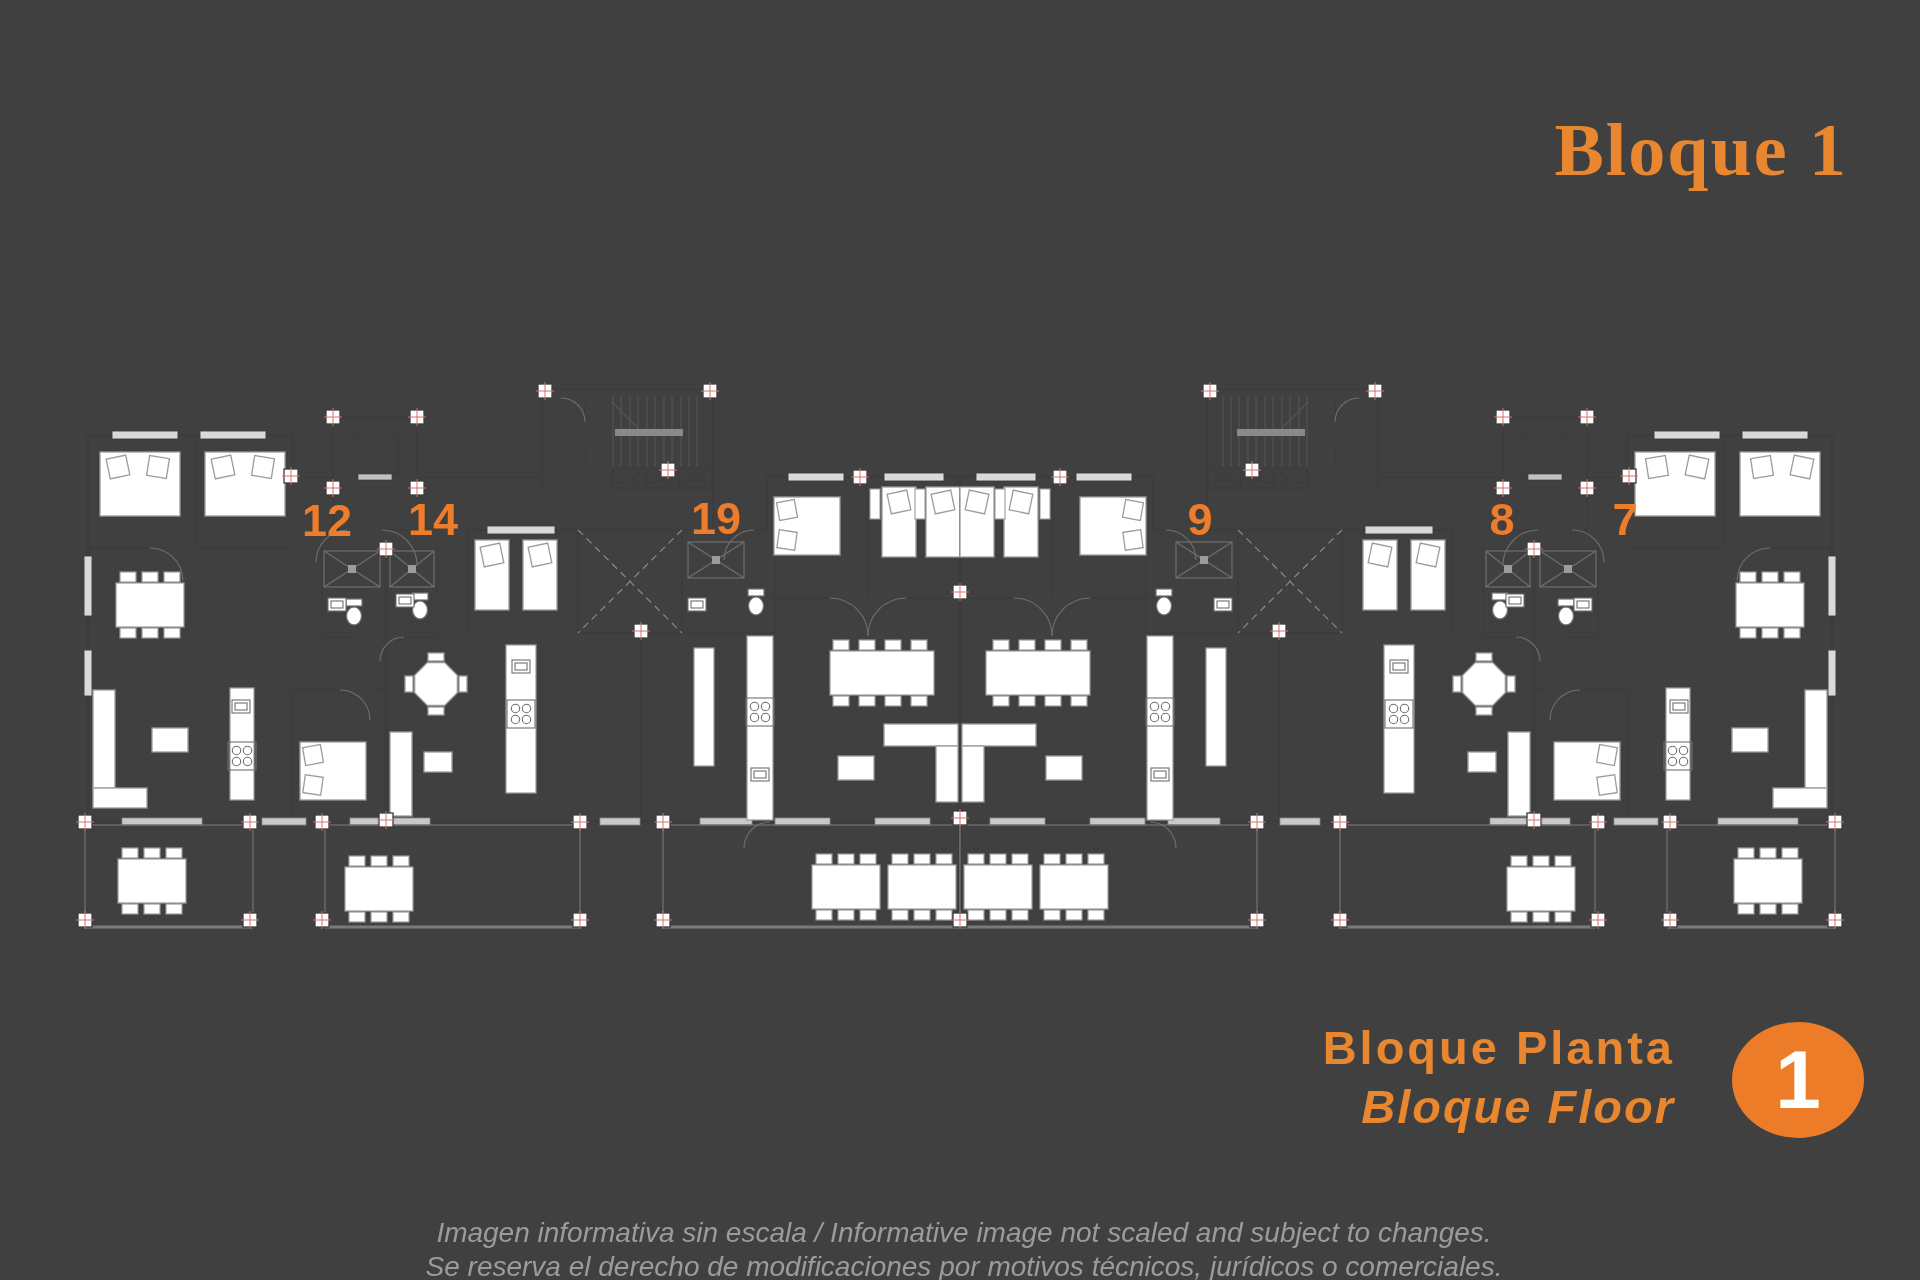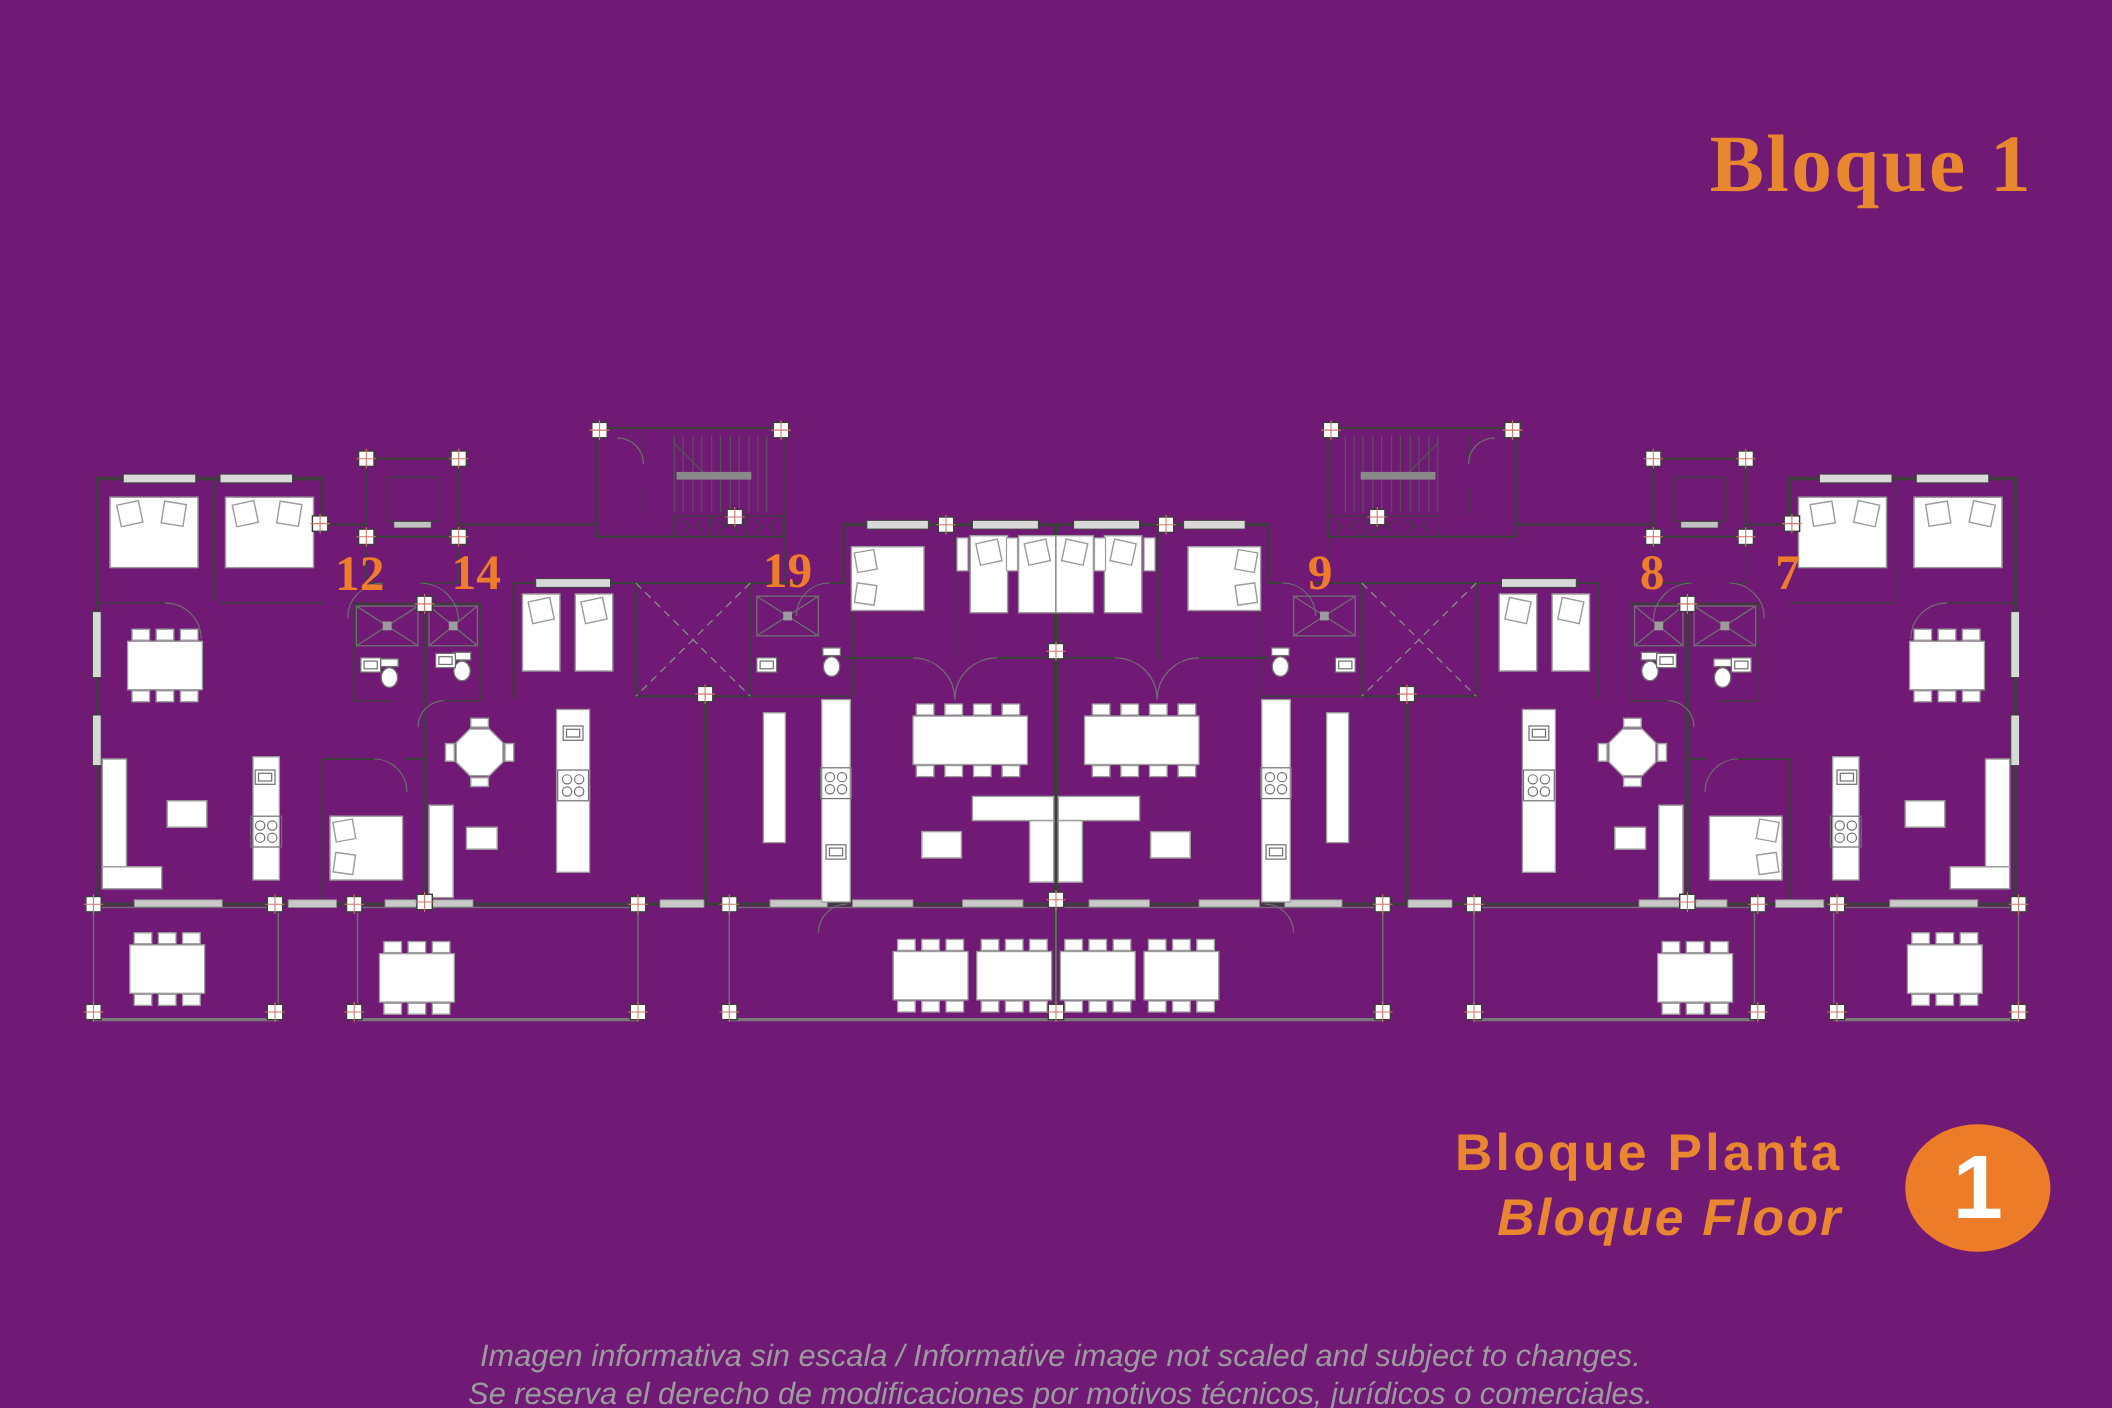--- a/index.html
+++ b/index.html
@@ -1,29 +1,29 @@
 <!DOCTYPE html>
 <html><head>
 <meta charset="utf-8">
 <style>
   html,body{margin:0;padding:0;background:#ffffff;}
   body{width:1920px;height:1280px;overflow:hidden;font-family:"Liberation Sans",sans-serif;}
-  .stage{position:relative;width:1920px;height:1280px;background:#701a75;}
+  .stage{position:relative;width:1920px;height:1280px;background:#404040;}
   .plan-svg{position:absolute;left:0;top:0;}
   .abs{position:absolute;}
 
   .title{
     top:108px;right:72px;width:900px;text-align:right;
     font-family:"Liberation Serif",serif;font-weight:700;
     font-size:74px;letter-spacing:2px;color:#E8872F;
   }
   .unit-label{
     transform:translate(-50%,-50%);
     font-weight:700;font-size:45px;color:#ED7C2B;letter-spacing:0px;
-    font-family:Liberation Serif, serif;white-space:nowrap;
+    font-family:Liberation Sans, sans-serif;white-space:nowrap;
   }
   .floor-es{
     top:1020px;right:245px;width:700px;text-align:right;
     font-weight:700;font-size:47px;letter-spacing:3px;color:#E8872F;
   }
   .floor-en{
     top:1079px;right:245px;width:700px;text-align:right;
     font-weight:700;font-style:italic;font-size:47px;letter-spacing:2px;color:#E8872F;
   }
   .badge{

